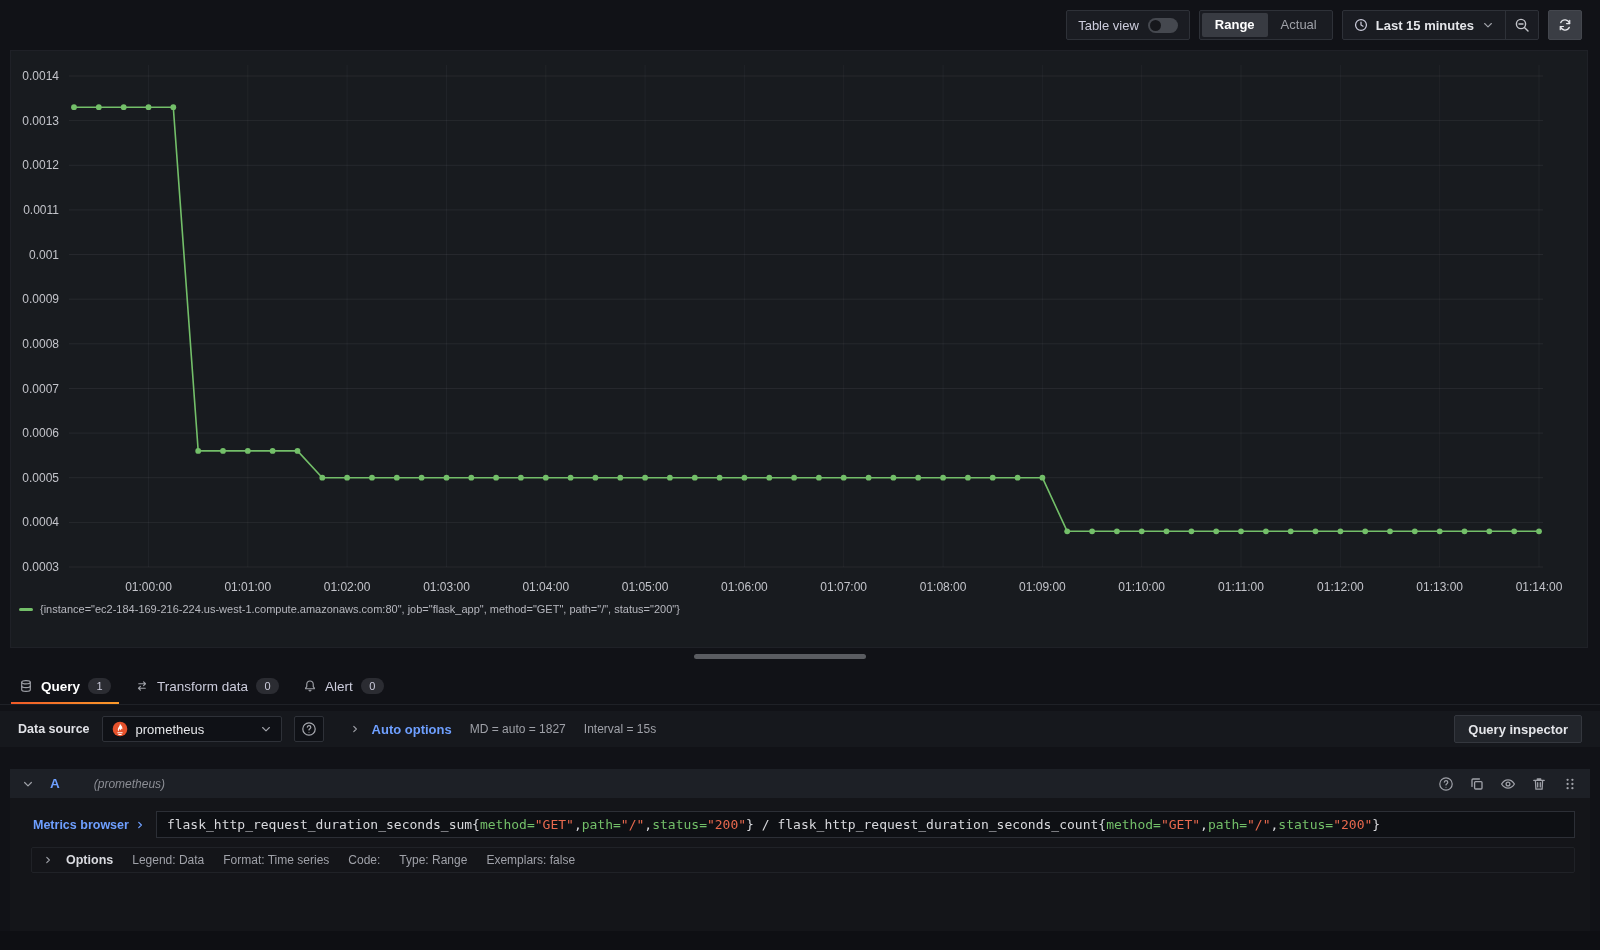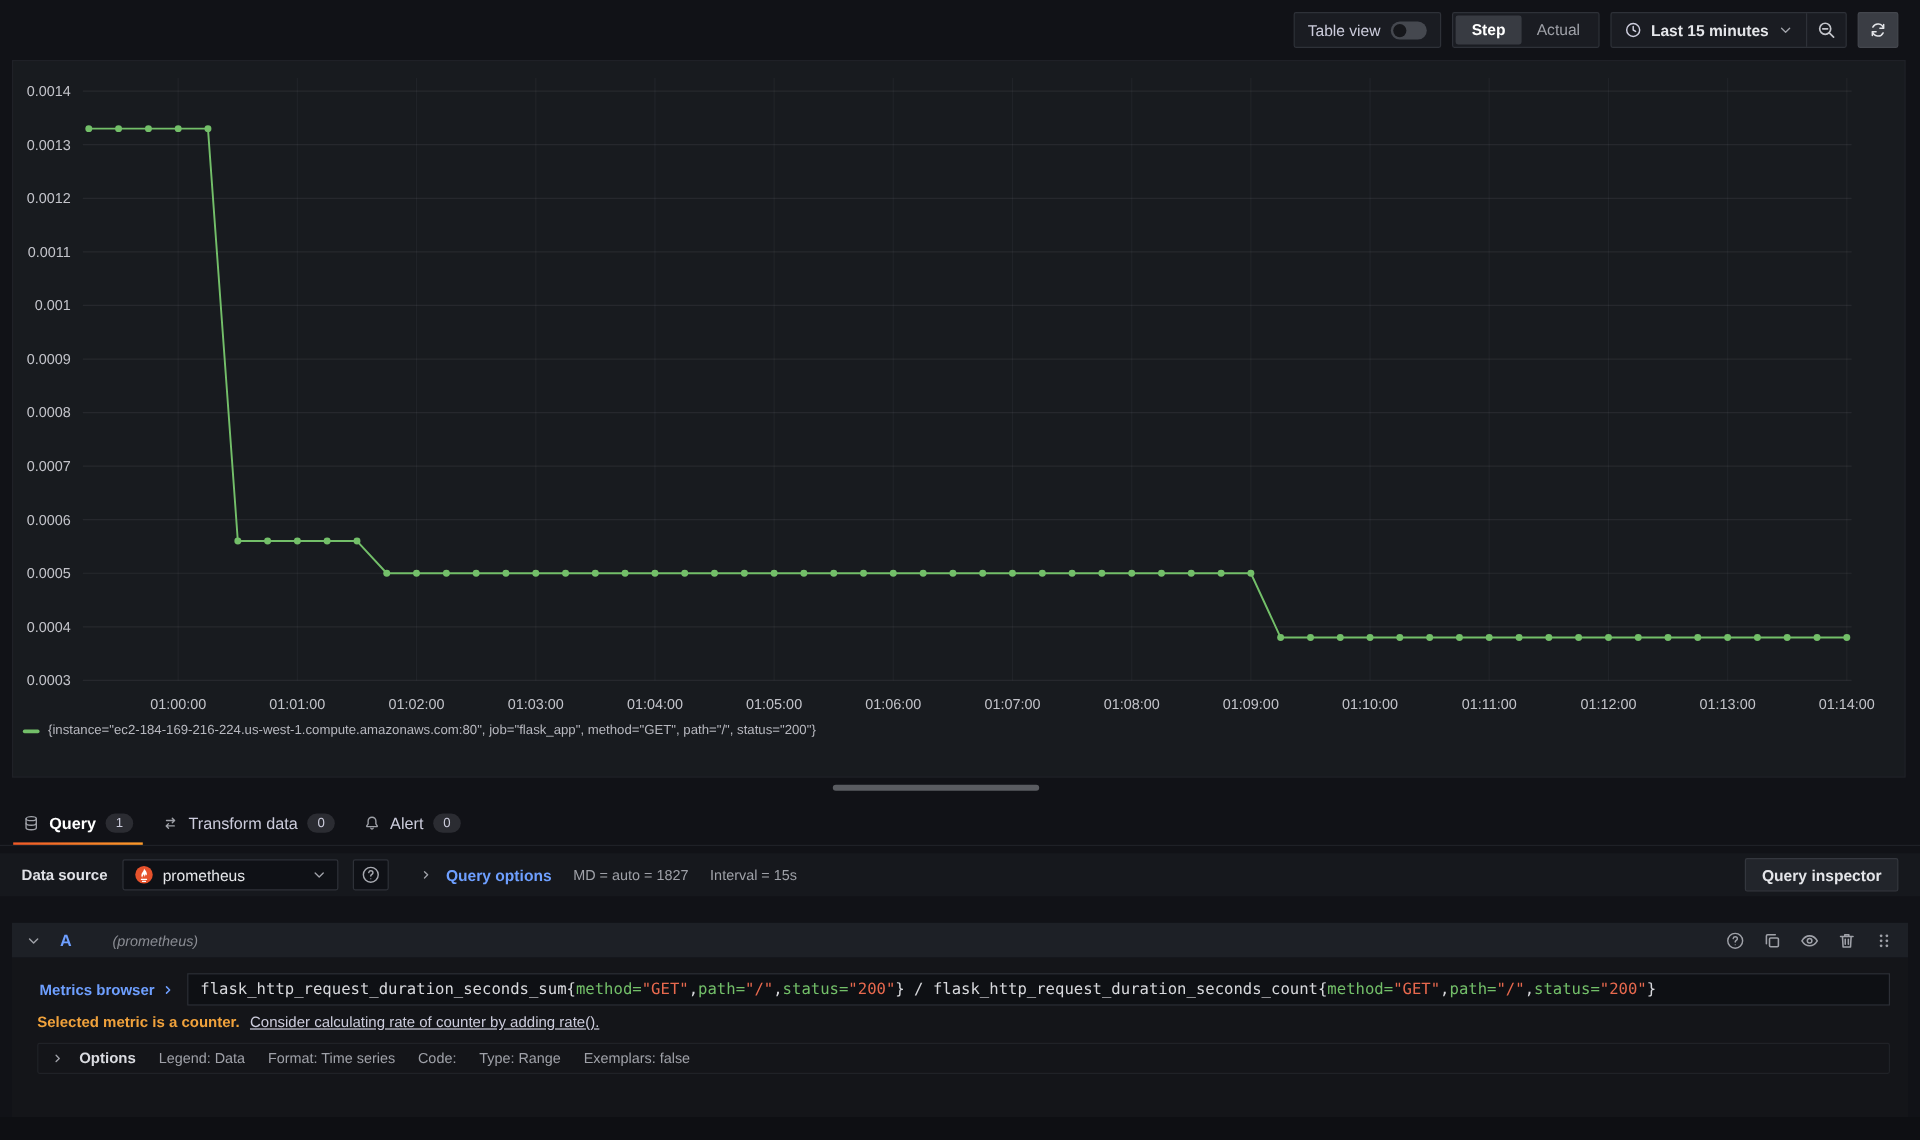--- a/index.html
+++ b/index.html
@@ -107,21 +107,21 @@
 <div class="page">
 
   <div class="topbar">
     <div class="ctrl tv-group">
       <span>Table view</span>
       <span class="toggle">
           <span class="knob"></span>
         </span>
     </div>
     <div class="ctrl seg-group">
-      <span class="seg active">Step</span>
+      <span class="seg active">Range</span>
       <span class="seg">Actual</span>
     </div>
     <div class="ctrl picker-group">
       <div class="time-picker">
         <span class="ic ic14">
           <svg viewBox="0 0 16 16" fill="none" stroke="currentColor" stroke-width="1.4" stroke-linecap="round" stroke-linejoin="round">
               <circle cx="8" cy="8" r="6.2"></circle>
               <path d="M8 4.6V8l2.3 1.4"></path>
             </svg>
         </span>
@@ -337,21 +337,21 @@
             <circle cx="8" cy="11.3" r="0.5" fill="currentColor" stroke="none"></circle>
           </svg>
       </span>
     </div>
     <div class="qo-toggle">
       <span class="ic ic10">
         <svg viewBox="0 0 16 16" fill="none" stroke="currentColor" stroke-width="1.8" stroke-linecap="round" stroke-linejoin="round">
             <path d="M6 3.8L10.2 8 6 12.2"></path>
           </svg>
       </span>
-      <span class="qo-label">Query options</span>
+      <span class="qo-label">Auto options</span>
     </div>
     <span class="qo-meta">MD = auto = 1827</span>
     <span class="qo-meta">Interval = 15s</span>
     <div class="btn-outline ml-auto">Query inspector</div>
   </div>
 
   <div class="row-a">
     <span class="ic ic12 collapse">
       <svg viewBox="0 0 16 16" fill="none" stroke="currentColor" stroke-width="1.6" stroke-linecap="round" stroke-linejoin="round">
           <path d="M3.5 6l4.5 4.5L12.5 6"></path>
@@ -404,24 +404,20 @@
       <div class="mb-label">
         <span>Metrics browser</span>
         <span class="ic ic10">
           <svg viewBox="0 0 16 16" fill="none" stroke="currentColor" stroke-width="2" stroke-linecap="round" stroke-linejoin="round">
               <path d="M6 3.8L10.2 8 6 12.2"></path>
             </svg>
         </span>
       </div>
       <div class="code-box"><span style="color: rgb(216, 217, 221);">flask_http_request_duration_seconds_sum{</span><span style="color: rgb(115, 191, 105);">method=</span><span style="color: rgb(232, 105, 78);">"GET"</span><span style="color: rgb(216, 217, 221);">,</span><span style="color: rgb(115, 191, 105);">path=</span><span style="color: rgb(232, 105, 78);">"/"</span><span style="color: rgb(216, 217, 221);">,</span><span style="color: rgb(115, 191, 105);">status=</span><span style="color: rgb(232, 105, 78);">"200"</span><span style="color: rgb(216, 217, 221);">} / flask_http_request_duration_seconds_count{</span><span style="color: rgb(115, 191, 105);">method=</span><span style="color: rgb(232, 105, 78);">"GET"</span><span style="color: rgb(216, 217, 221);">,</span><span style="color: rgb(115, 191, 105);">path=</span><span style="color: rgb(232, 105, 78);">"/"</span><span style="color: rgb(216, 217, 221);">,</span><span style="color: rgb(115, 191, 105);">status=</span><span style="color: rgb(232, 105, 78);">"200"</span><span style="color: rgb(216, 217, 221);">}</span></div>
     </div>
-    <div class="warn-row">
-      <span class="warn-text">Selected metric is a counter.</span>
-      <span class="warn-link">Consider calculating rate of counter by adding rate().</span>
-    </div>
     <div class="options-row">
       <span class="ic ic10 opt-chev">
         <svg viewBox="0 0 16 16" fill="none" stroke="currentColor" stroke-width="1.8" stroke-linecap="round" stroke-linejoin="round">
             <path d="M6 3.8L10.2 8 6 12.2"></path>
           </svg>
       </span>
       <span class="opt-label">Options</span>
       <span>Legend: Data</span>
       <span>Format: Time series</span>
       <span>Code:</span>

